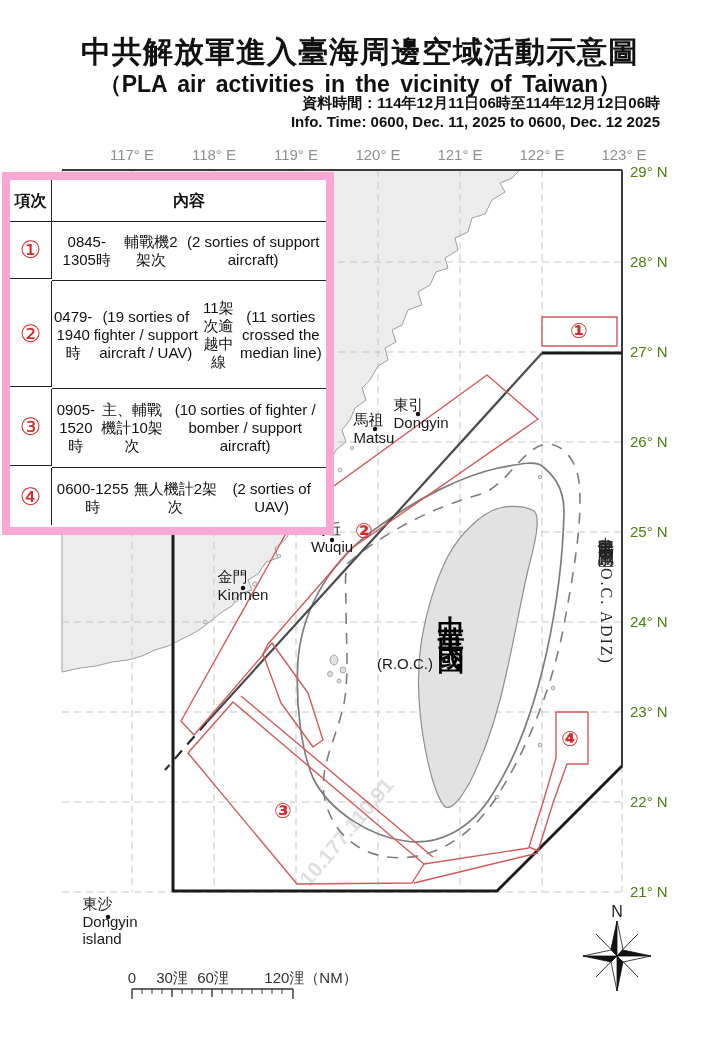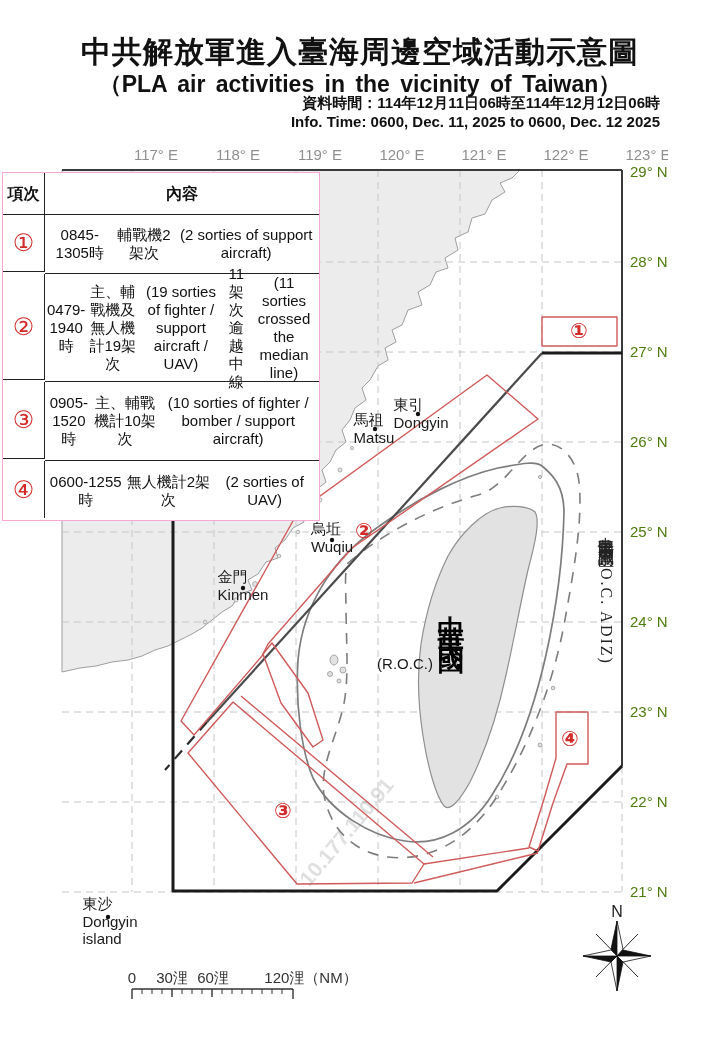--- a/index.html
+++ b/index.html
@@ -7,32 +7,32 @@
          font-family:"Liberation Sans","DejaVu Sans",sans-serif;color:#111;}
   .abs{position:absolute;}
   .ctr{transform:translateX(-50%);white-space:nowrap;}
   
   .title-zh{top:32px;left:360px;font-size:30px;font-weight:bold;letter-spacing:1px;
             font-family:"Liberation Serif","DejaVu Serif",serif;}
   .title-en{top:69px;left:360px;font-size:23px;font-weight:bold;word-spacing:4px;}
   .info-zh{top:94px;right:8px;font-size:15px;font-weight:bold;}
   .info-en{top:113px;right:8px;font-size:15px;font-weight:bold;}
   
-  .tbl{left:2px;top:172px;width:316px;background:#fff;border:1px solid #f9a8d4;
+  .tbl{left:2px;top:172px;width:316px;background:#fff;border:8px solid #f9a8d4;
        display:grid;grid-template-columns:42px 1fr;font-size:15px;line-height:18px;}
   .tbl .hc{display:flex;align-items:center;justify-content:center;
            font-family:"Liberation Serif","DejaVu Serif",serif;font-weight:bold;font-size:16px;}
   .tbl .no{display:flex;align-items:center;justify-content:center;color:#d42a2a;font-size:24px;}
   .tbl .cell{display:flex;flex-direction:row;align-items:center;justify-content:center;
              text-align:center;padding:1px 2px;}
   .tbl .bb{border-bottom:1.6px solid #222;}
   .tbl .br{border-right:1.6px solid #222;}
   .hdr-h{height:41px;} .r1-h{height:56px;} .r2-h{height:105px;} .r3-h{height:76px;} .r4-h{height:57px;}
   
-  .lon{top:146px;font-size:15px;color:#8f8f8f;margin-left:24px;}
+  .lon{top:146px;font-size:15px;color:#8f8f8f;}
   .lat{left:630px;font-size:15px;color:#4d7c0f;}
   .place{text-align:left;font-size:15px;line-height:17px;color:#1a1a1a;}
   .place .zh{font-family:"Liberation Serif","DejaVu Serif",serif;}
   .marker{color:#d42a2a;font-size:21px;font-weight:bold;}
   .roc-paren{font-size:15px;color:#1a1a1a;}
   .tw-vert{left:433px;top:594px;writing-mode:vertical-rl;text-orientation:upright;
            font-size:27px;font-weight:bold;letter-spacing:11px;
            font-family:"Liberation Serif","DejaVu Serif",serif;color:#000;}
   .adiz-vert{left:595px;top:524px;writing-mode:vertical-rl;text-orientation:mixed;
              font-size:16px;letter-spacing:2px;color:#222;
@@ -255,21 +255,20 @@
     <div class="no br bb r1-h">①</div>
     <div class="cell bb r1-h">
       <div>0845-1305時</div>
       <div class="zh">輔戰機2架次</div>
       <div>(2 sorties of support aircraft)</div>
     </div>
 
     <div class="no br bb r2-h">②</div>
     <div class="cell bb r2-h">
       <div>0479-1940時</div>
-      <div class="zh">主、輔戰機及無人機計19架次</div>
       <div>(19 sorties of fighter / support aircraft / UAV)</div>
       <div class="zh">11架次逾越中線</div>
       <div>(11 sorties crossed the median line)</div>
     </div>
 
     <div class="no br bb r3-h">③</div>
     <div class="cell bb r3-h">
       <div>0905-1520時</div>
       <div class="zh">主、輔戰機計10架次</div>
       <div>(10 sorties of fighter / bomber / support aircraft)</div>

